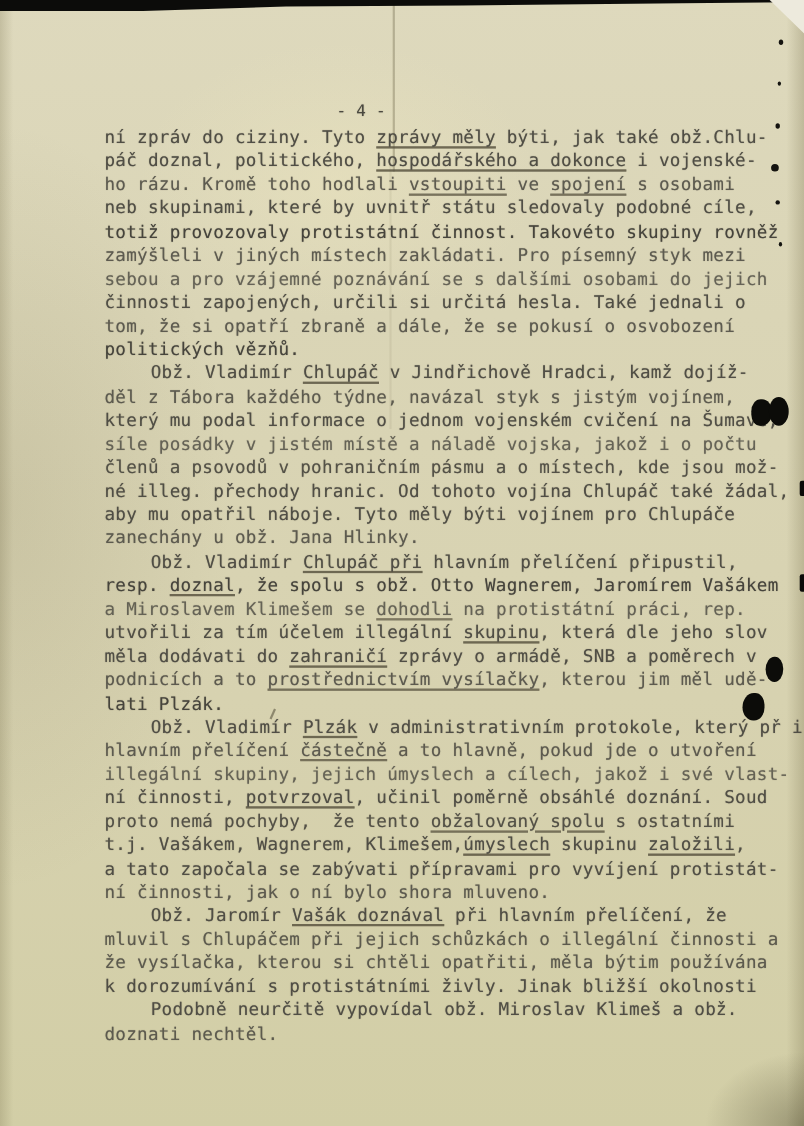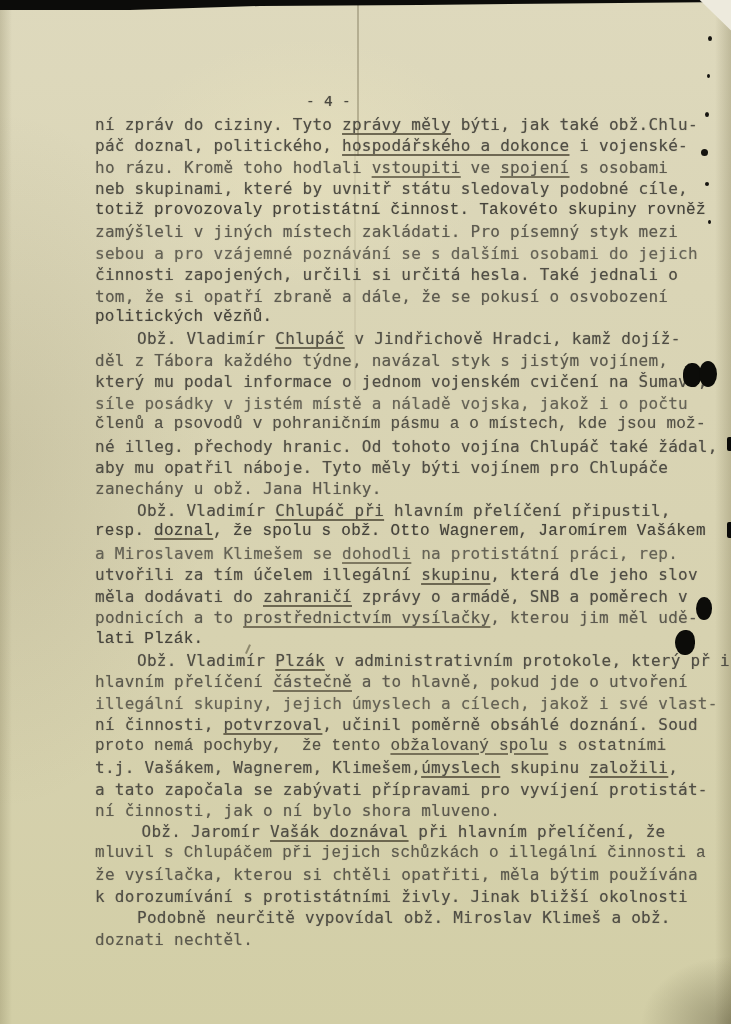--- a/index.html
+++ b/index.html
@@ -43,24 +43,24 @@
     color:#4b4940;text-shadow:0 0 1px rgba(75,72,62,.6);
     white-space:pre;
   }
   .text-body{
     position:absolute;left:95px;top:114px;width:575px;
     font-size:16px;letter-spacing:.25px;
     color:#504e45;
     text-shadow:0 0 1px rgba(78,75,64,.55);
   }
   .line{height:21.45px;line-height:21.45px;white-space:pre;}
-  .line.indent{padding-left:42px;text-align:center;}
+  .line.indent{padding-left:42px;}
   .line:nth-child(3n){opacity:.9;}
   .line:nth-child(7n){opacity:.84;text-align:center;}
-  .line:nth-child(5n){color:#46443c;font-family:Liberation Mono, monospace;}
+  .line:nth-child(5n){color:#46443c;}
   .u{
     text-decoration:underline;
     text-decoration-thickness:1.5px;
     text-decoration-color:rgba(90,84,62,.62);
     text-underline-offset:3px;
   }
   .blob{position:absolute;background:#0c0c09;border-radius:50%;}
   .dot{position:absolute;background:#151410;border-radius:50%;}
   .sliver{position:absolute;right:0;width:4px;background:#0a0a08;border-radius:2px 0 0 2px;}
   .pencil-mark{

